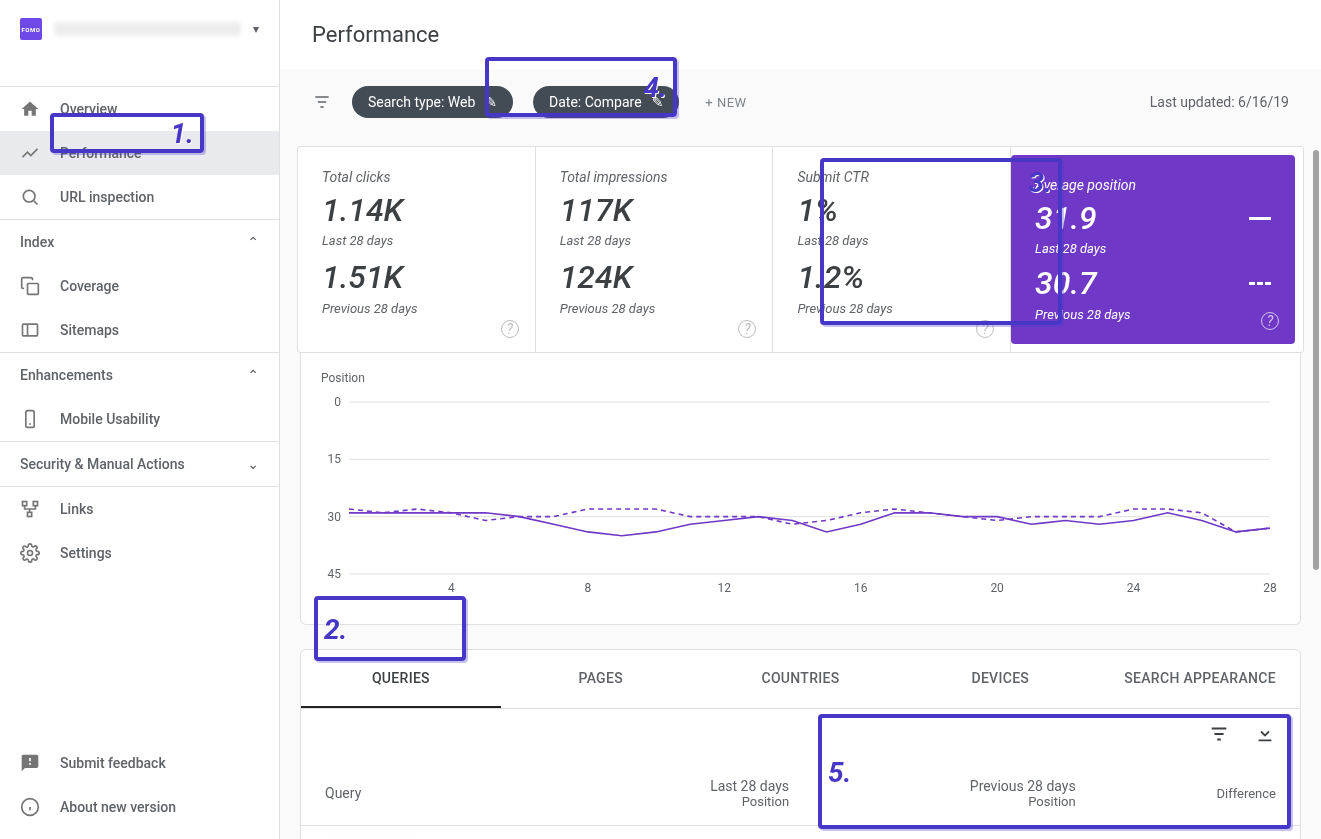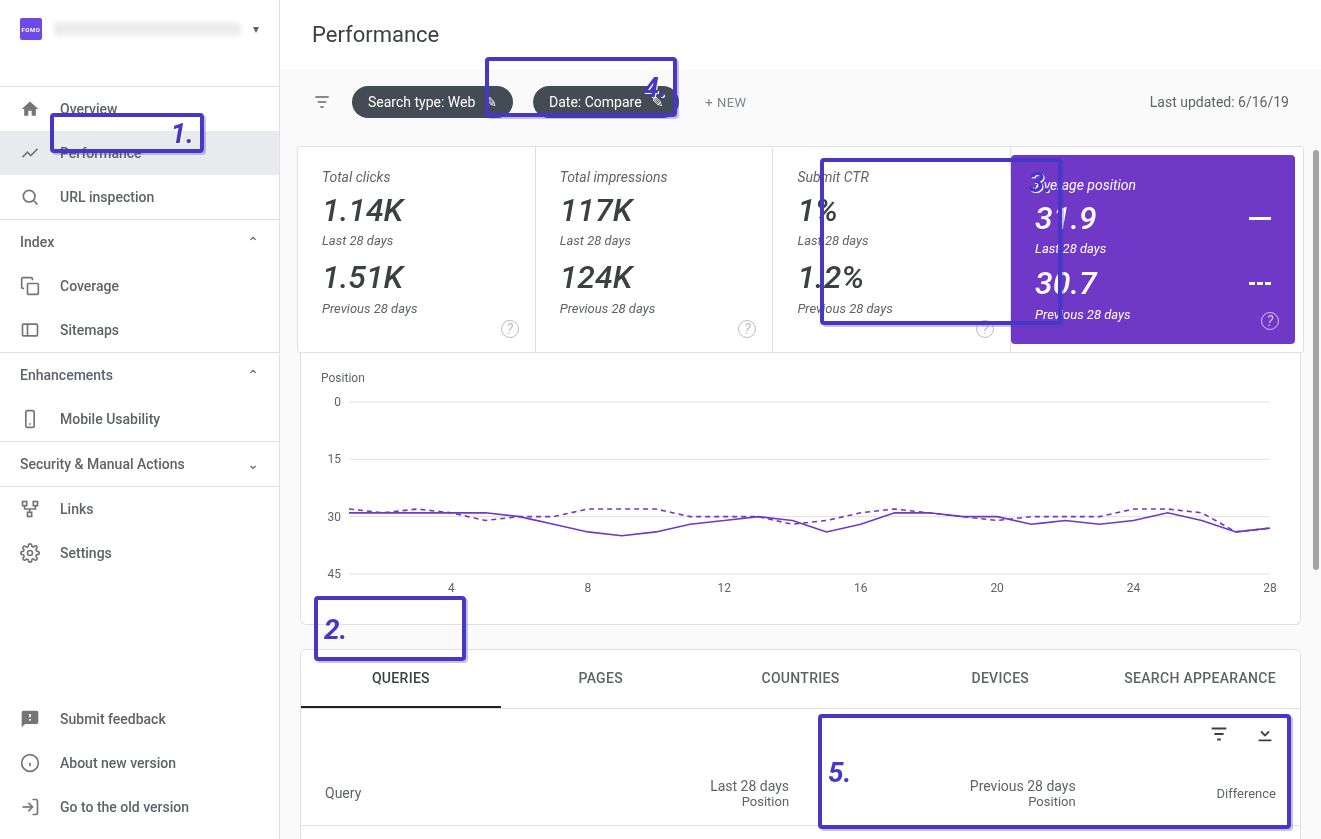--- a/index.html
+++ b/index.html
@@ -217,30 +217,20 @@
         <span>Submit feedback</span>
       </div>
       <div class="sb-item">
         <span class="icon">
           <svg width="20" height="20" viewBox="0 0 24 24" fill="none" stroke="#757575" stroke-width="2">
               <circle cx="12" cy="12" r="10"></circle>
               <path d="M12 16v-4M12 8h.01"></path>
             </svg>
         </span>
         <span>About new version</span>
-      </div>
-      <div class="sb-item">
-        <span class="icon">
-          <svg width="20" height="20" viewBox="0 0 24 24" fill="none" stroke="#757575" stroke-width="2">
-              <path d="M15 3h4a2 2 0 0 1 2 2v14a2 2 0 0 1-2 2h-4"></path>
-              <path d="M10 17l5-5-5-5"></path>
-              <path d="M15 12H3"></path>
-            </svg>
-        </span>
-        <span>Go to the old version</span>
       </div>
     </div>
   </div>
 
   <div class="main">
     <div class="page-header">
       <div class="page-title">Performance</div>
     </div>
 
     <div class="filter-row">

